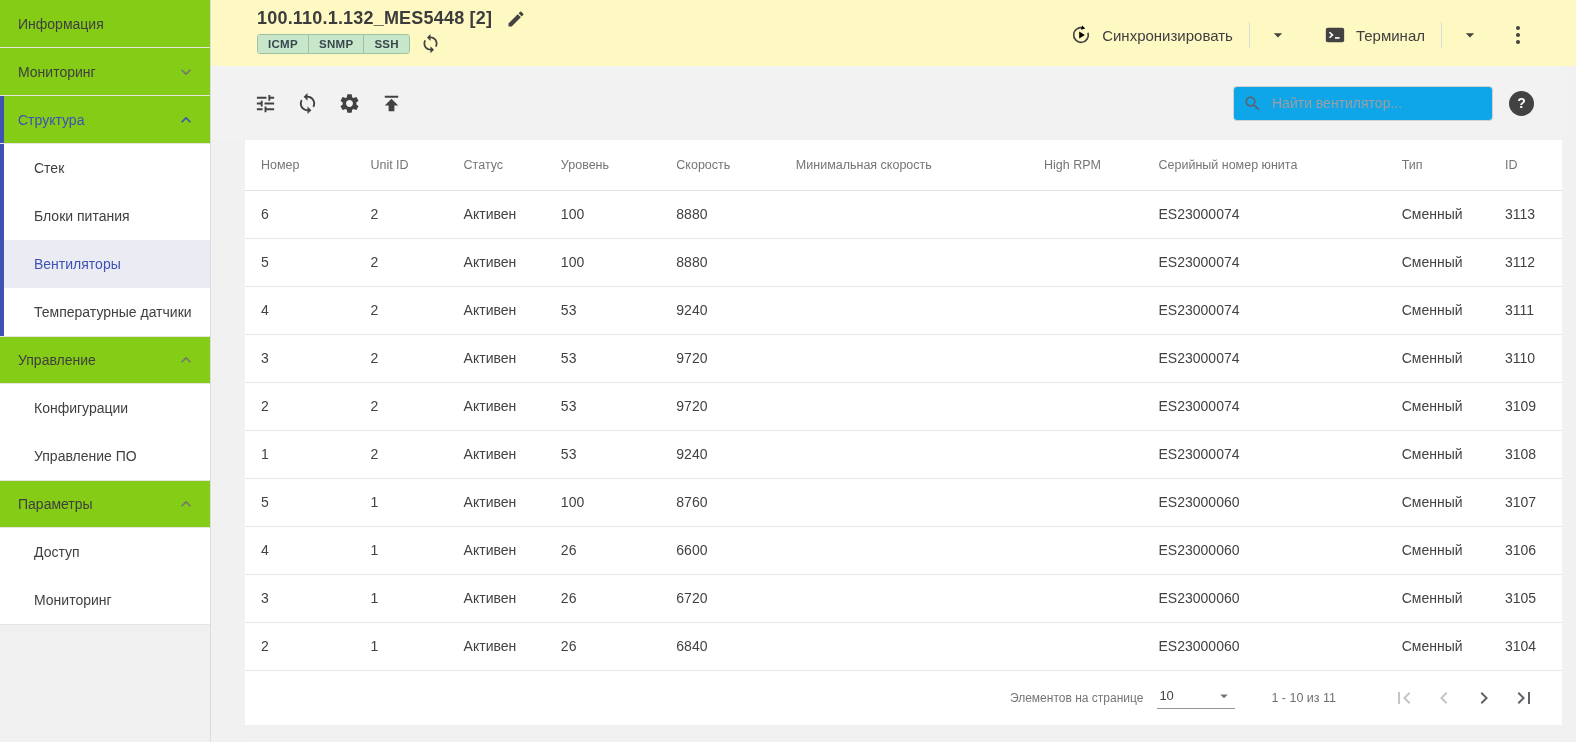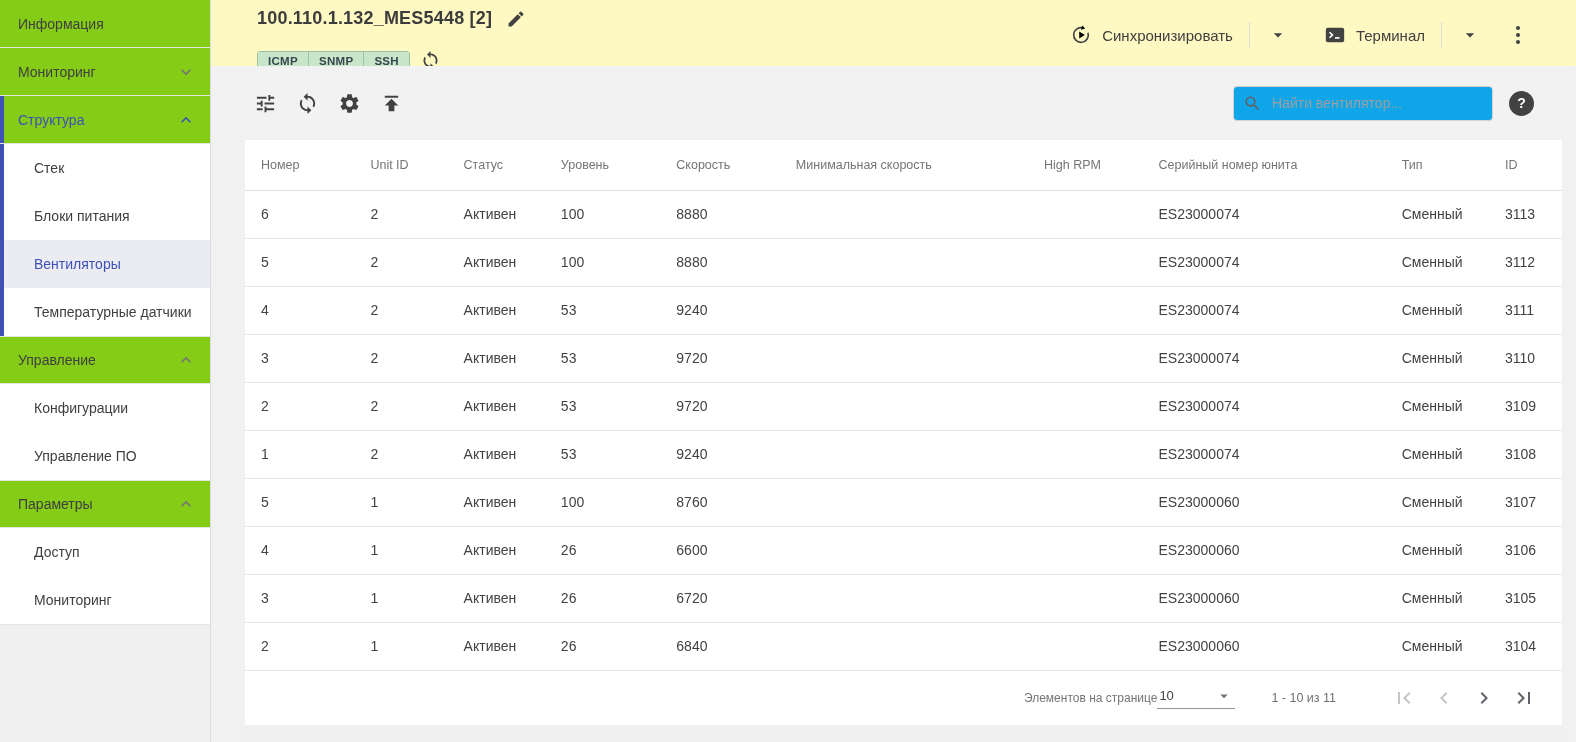--- a/index.html
+++ b/index.html
@@ -24,21 +24,21 @@
 
   
   .content { flex:1; display:flex; flex-direction:column; background:#f1f1f1; min-width:0; }
 
   
   .page-header { height:66px; background:#fef9c3; display:flex; justify-content:space-between; align-items:flex-start; padding:8px 46px 0 46px; }
   .title-row { display:flex; align-items:center; gap:14px; }
   .page-title { font-size:18px; font-weight:700; color:#3c3c3c; letter-spacing:.2px; }
   .icon-btn { display:inline-flex; align-items:center; justify-content:center; cursor:pointer; background:none; border:none; }
   .icon-btn svg { fill:#424242; }
-  .badges-row { display:flex; align-items:center; gap:10px; margin-top:21px;text-align:right; }
+  .badges-row { display:flex; align-items:center; gap:10px; margin-top:4px;text-align:right; }
   .badge-group { display:inline-flex; border:1px solid #9fc1a1; border-radius:3px; overflow:hidden; }
   .badge { background:#c8e6c9; color:#37474f; font-size:11.5px; font-weight:700; padding:3px 10px; border-right:1px solid #9fc1a1; letter-spacing:.3px; }
   .badge:last-child { border-right:none; }
 
   .header-actions { display:flex; align-items:center; margin-top:10px; gap:4px; }
   .action-btn { display:flex; align-items:center; gap:10px; background:none; border:none; font-family:inherit; font-size:15px; font-weight:500; color:#3f3f3f; cursor:pointer; padding:6px 8px; }
   .action-btn svg { width:22px; height:22px; }
   .v-divider { width:1px; height:26px; background:#dcdcdc; margin:0 4px; }
   .caret-btn { background:none; border:none; cursor:pointer; padding:4px 10px; display:flex; align-items:center; }
   .caret-btn svg { width:20px; height:20px; fill:#424242; }
@@ -61,21 +61,21 @@
   .help-btn { width:25px; height:25px; border-radius:50%; background:#424242; color:#ffffff; font-size:14px; font-weight:700; display:flex; align-items:center; justify-content:center; border:none; cursor:pointer; }
 
   
   .table-card { background:#ffffff; }
   table { width:100%; border-collapse:collapse; table-layout:fixed; }
   th { height:50px; text-align:left; font-size:12.5px; font-weight:500; color:#757575; padding:0 16px; border-bottom:1px solid #e0e0e0; white-space:nowrap; overflow:hidden; }
   td { height:48px; font-size:14px; color:#424242; padding:0 16px; border-bottom:1px solid #e8e8e8; white-space:nowrap; overflow:hidden; }
 
   
   .paginator { height:54px; background:#ffffff; display:flex; align-items:center; justify-content:flex-end; padding-right:18px; color:#757575; font-size:12px; }
-  .pp-label { }
+  .pp-label { margin-right:14px; }
   .page-size-select { display:flex; align-items:center; justify-content:space-between; width:78px; border-bottom:1px solid #949494; padding:0 2px 3px 2px; margin-right:36px; cursor:pointer; color:#424242; font-size:13px; }
   .page-size-select svg { width:18px; height:18px; fill:#757575; }
   .range-label { margin-right:48px; color:#6f6f6f; font-size:12.5px; }
   .pg-btn { width:40px; height:40px; display:flex; align-items:center; justify-content:center; background:none; border:none; cursor:pointer; border-radius:50%; }
   .pg-btn svg { width:24px; height:24px; fill:#5f6368; }
   .pg-btn.disabled svg { fill:#c5c5c5; }
 
   .bottom-filler { flex:1; background:#f0f0f0; }
 </style>
 </head>

